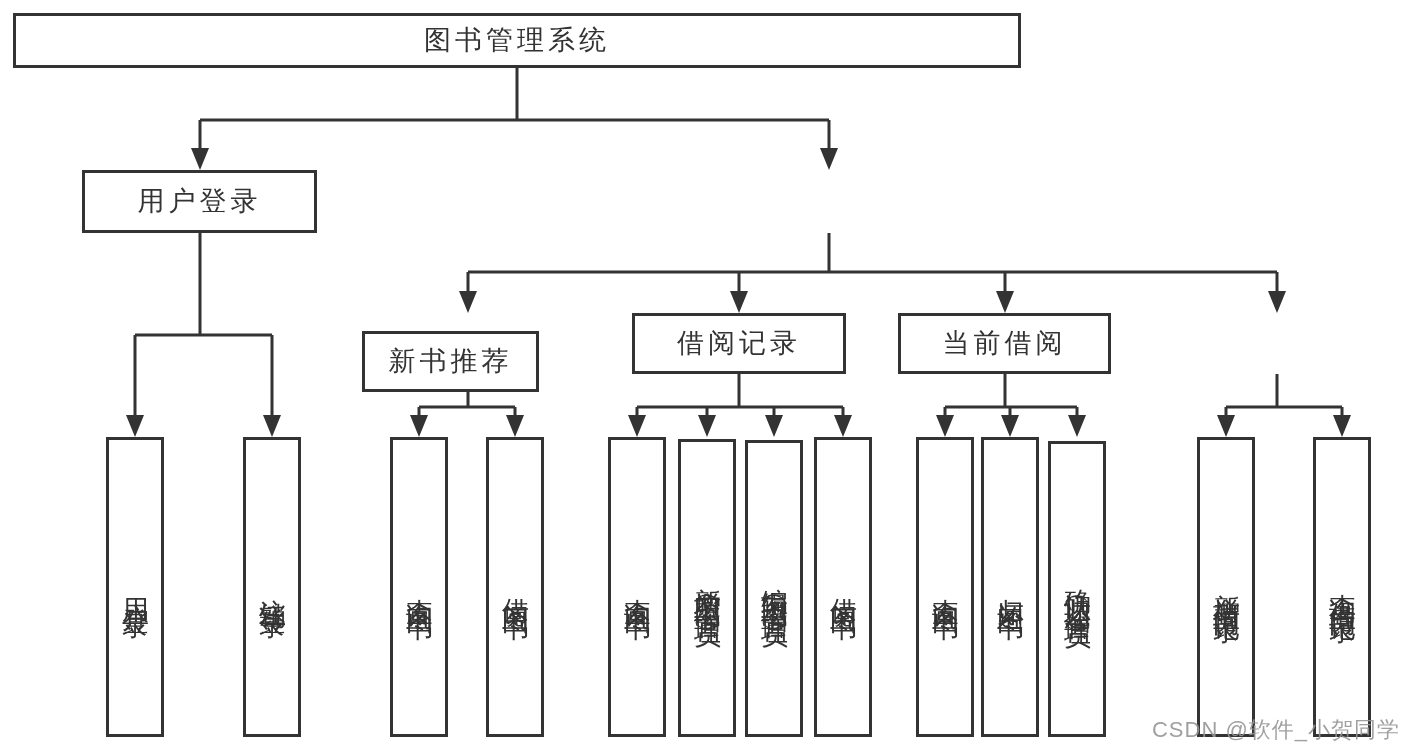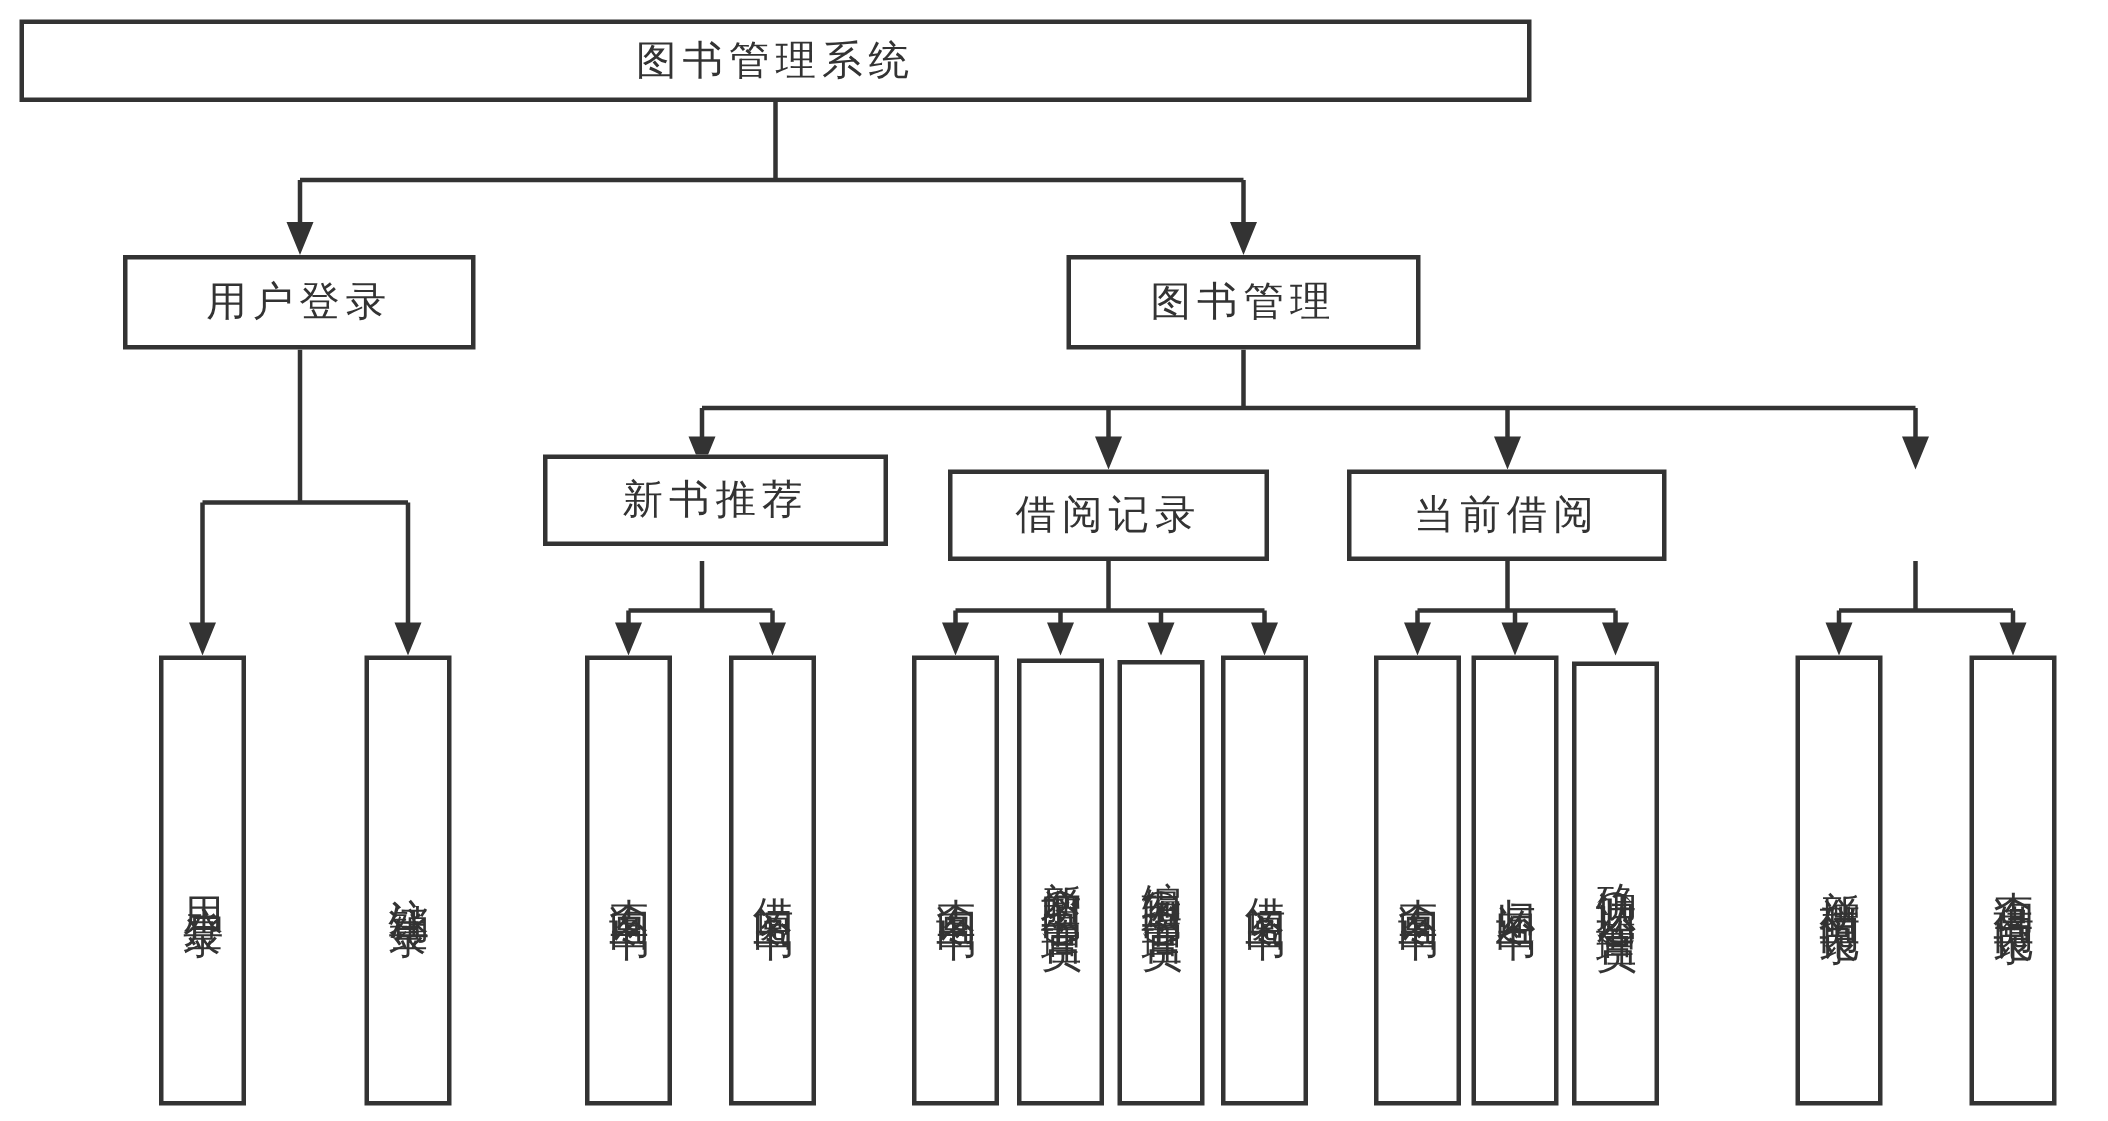--- a/index.html
+++ b/index.html
@@ -71,23 +71,22 @@
              M936,415 L954,415 L945,437 Z
              M1001,415 L1019,415 L1010,437 Z
              M1068,415 L1086,415 L1077,437 Z
              M1217,415 L1235,415 L1226,437 Z
              M1333,415 L1351,415 L1342,437 Z"></path>
   </svg>
 
   <div class="box h" style="left:13px;top:13px;width:1008px;height:55px">图书管理系统</div>
 
   <div class="box h" style="left:82px;top:170px;width:235px;height:63px">用户登录</div>
-  <div class="box h" style="left:711px;top:170px;width:236px;height:63px">图书管理</div>
 
-  <div class="box h" style="left:362px;top:303px;width:230px;height:61px">新书推荐</div>
+  <div class="box h" style="left:362px;top:331px;width:177px;height:61px">新书推荐</div>
   <div class="box h" style="left:632px;top:313px;width:214px;height:61px">借阅记录</div>
   <div class="box h" style="left:898px;top:313px;width:213px;height:61px">当前借阅</div>
 
   <div class="box v" style="left:106px">用户登录</div>
   <div class="box v" style="left:243px">注销登录</div>
 
   <div class="box v" style="left:390px">查询图书</div>
   <div class="box v" style="left:486px">借阅图书</div>
 
   <div class="box v" style="left:608px">查询图书</div>
@@ -95,13 +94,14 @@
   <div class="box v" style="left:745px;top:440px;height:297px">编辑图书（管理员）</div>
   <div class="box v" style="left:814px">借阅图书</div>
 
   <div class="box v" style="left:916px">查询图书</div>
   <div class="box v" style="left:981px">归还图书</div>
   <div class="box v" style="left:1048px;top:441px;height:296px">确认归还（管理员）</div>
 
   <div class="box v" style="left:1197px">新增借阅记录</div>
   <div class="box v" style="left:1313px">查询借阅记录</div>
 
+  <div class="watermark">CSDN @软件_小贺同学</div>
 </div>
 
 </body></html>

